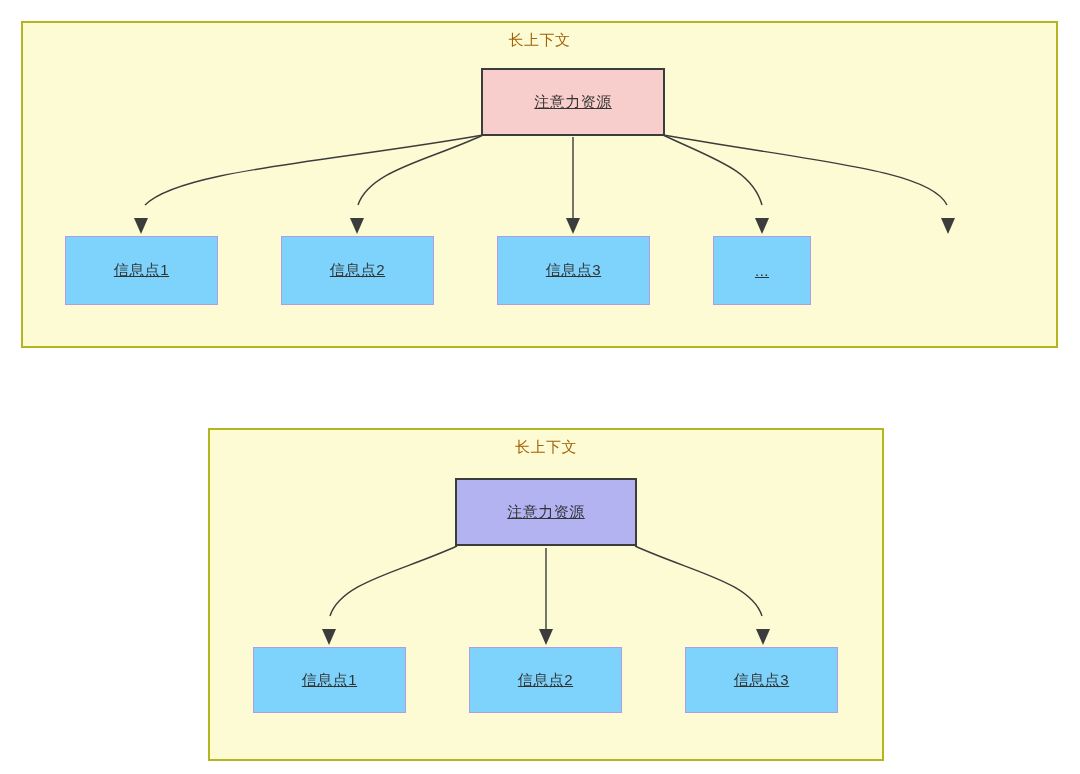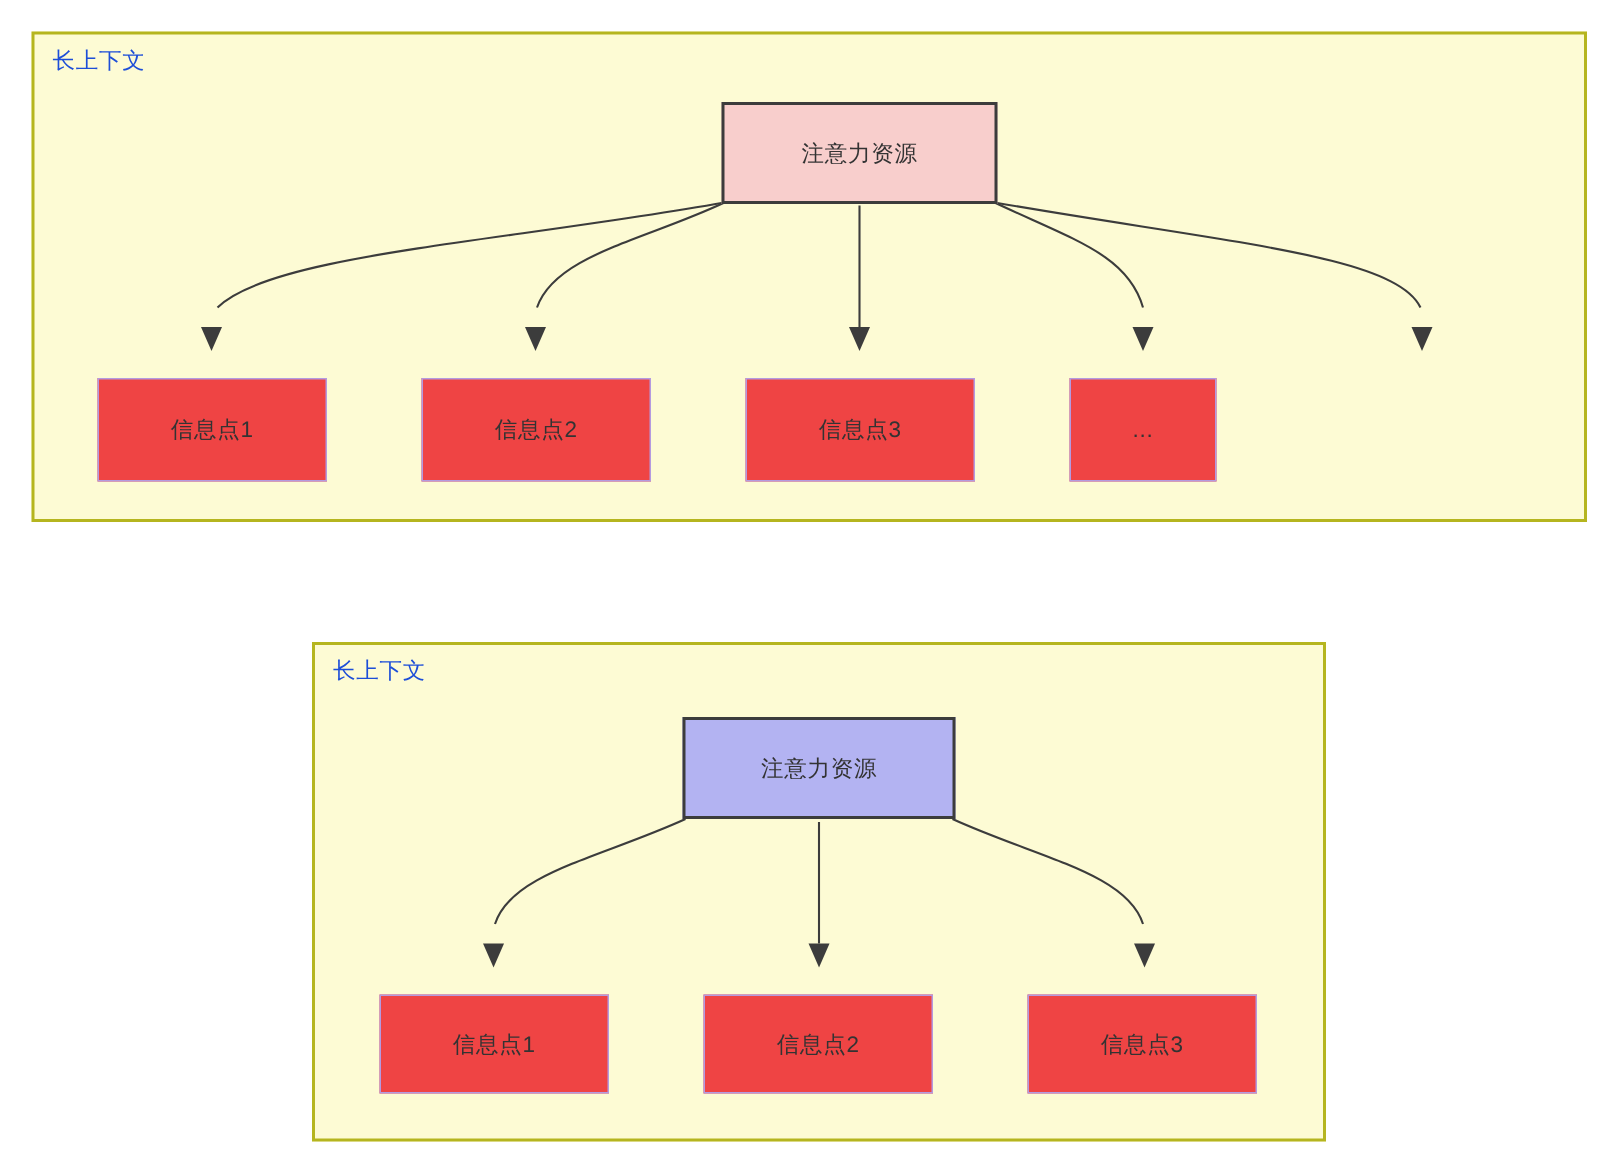--- a/index.html
+++ b/index.html
@@ -34,49 +34,49 @@
   }
   #panel-short {
     left: 208px;
     top: 428px;
     width: 676px;
     height: 333px;
   }
   .panel-title {
     position: absolute;
     width: 100%;
-    text-align: left;
+    text-align: center;
     top: 8px;
-    left: 12px;
+    left: 0;
     font-size: 15px;
-    color: #1d4ed8;
+    color: #a16207;
     letter-spacing: 0.5px;
   }
   .node {
     position: absolute;
     box-sizing: border-box;
     display: flex;
     align-items: center;
     justify-content: center;
     font-size: 15px;
     color: #333333;
     letter-spacing: 0.5px;
+    text-decoration: underline;
   }
   .node-attn-long {
     background: #f8cecc;
     border: 2px solid #3c3c3c;
   }
   .node-attn-short {
     background: #b3b3f2;
     border: 2px solid #3c3c3c;
   }
   .node-info {
-    background: #ef4444;
+    background: #7dd3fc;
     border: 1.5px solid #b49ae0;
-    margin-top: 16px;
   }
   .edges {
     position: absolute;
     left: 0; top: 0;
     width: 1080px;
     height: 774px;
     pointer-events: none;
     overflow: visible;
   }
   .edge-path {

